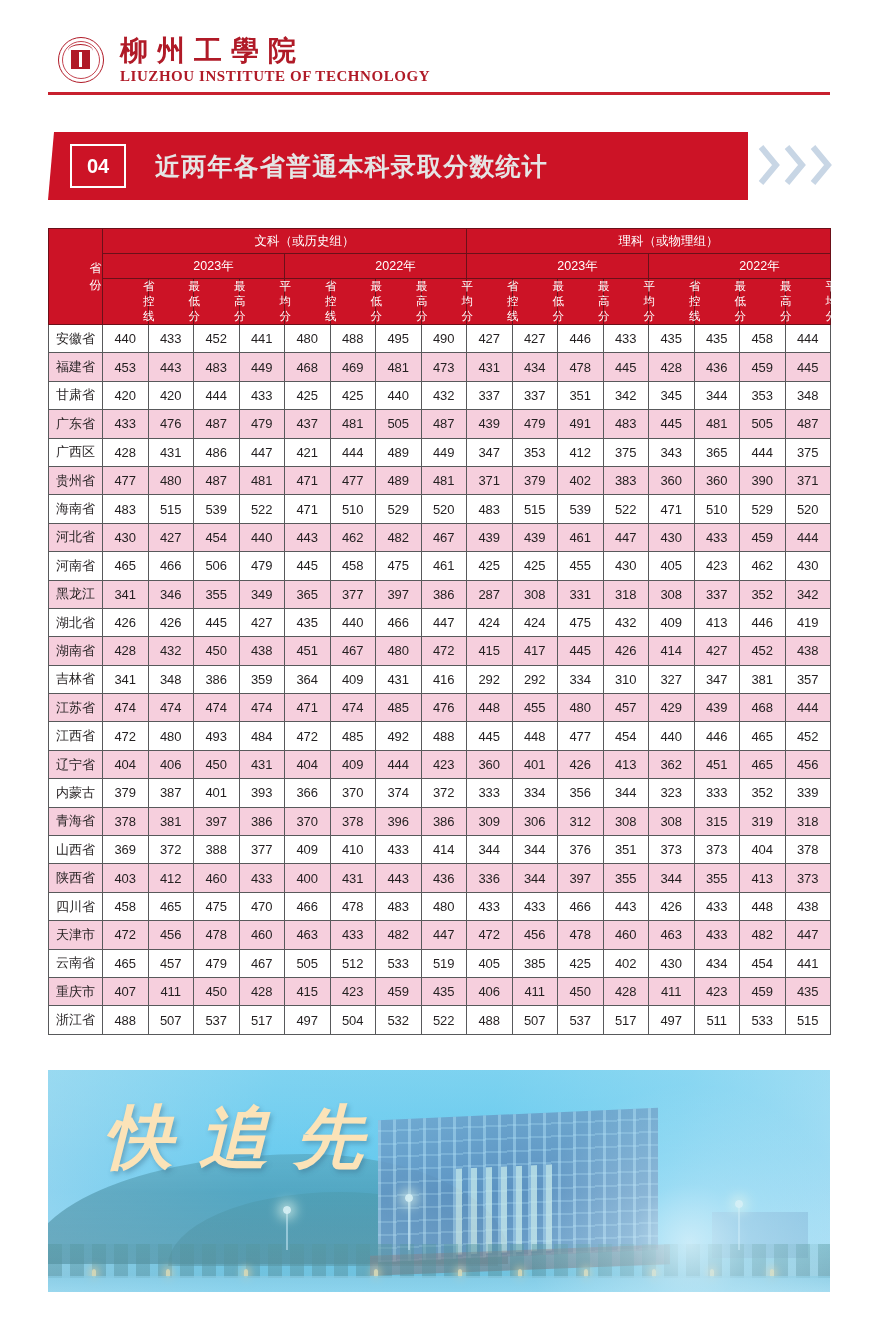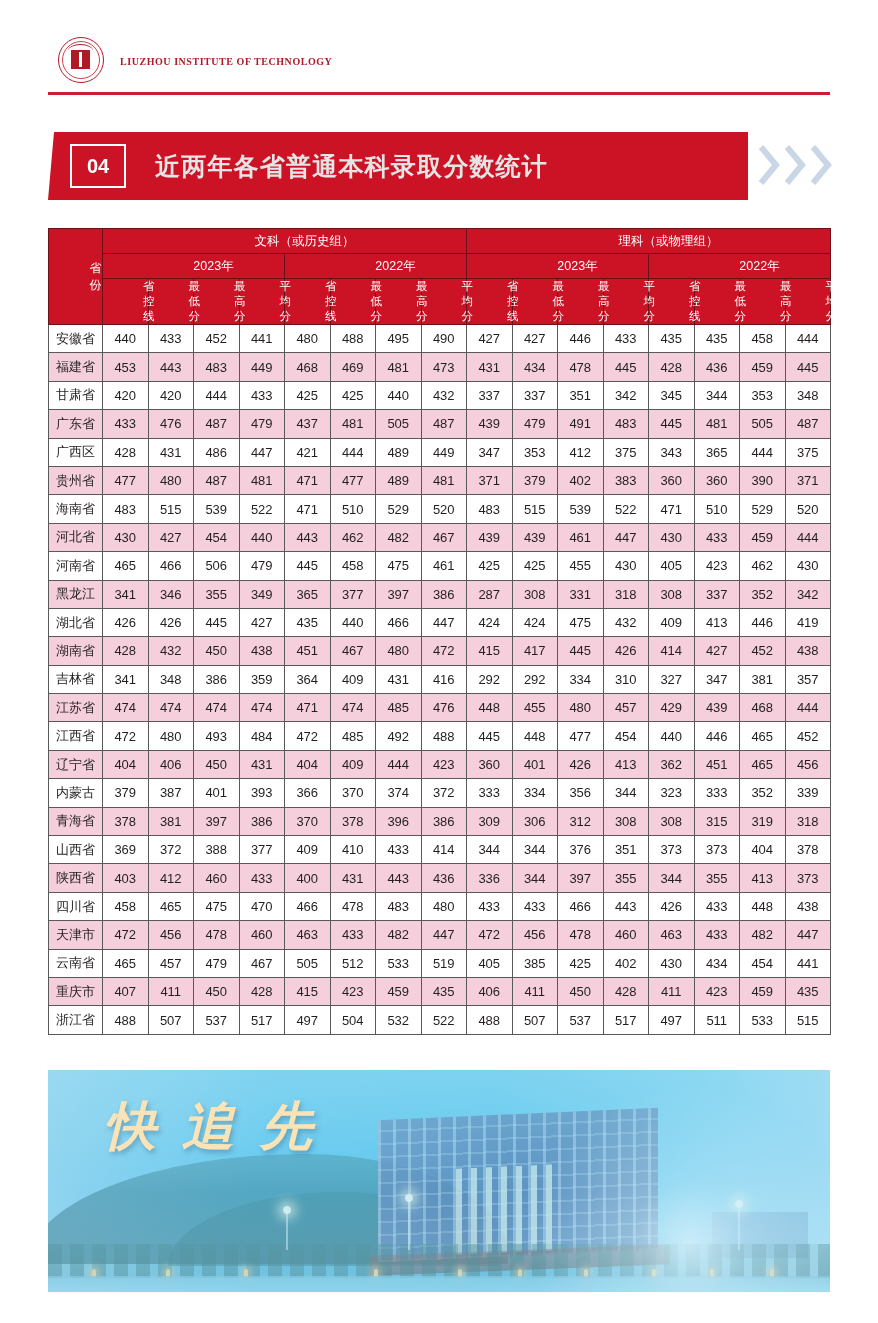--- a/index.html
+++ b/index.html
@@ -38,21 +38,21 @@
     border-top: 1.4px solid #b01a27; border-radius: 50% 50% 0 0 / 100% 100% 0 0;
   }
   .wordmark { margin-left: 16px; }
   .wordmark-cn {
     font-family: "DejaVu Serif", "Liberation Serif", serif;
     font-size: 28px; font-weight: 700; color: #b01a27;
     letter-spacing: 9px; line-height: 1.12;
   }
   .wordmark-en {
     font-family: "Liberation Serif", "DejaVu Serif", serif;
-    font-size: 10px; font-weight: 700; color: #b01a27;
+    font-size: 15px; font-weight: 700; color: #b01a27;
     letter-spacing: 0.55px; margin-top: 2px;
   }
   .rule {
     position: absolute; left: 48px; top: 92px; width: 782px; height: 3px;
     background: #c8202e;
   }
 
   
   .banner {
     position: absolute; left: 48px; top: 132px; width: 700px; height: 68px;
@@ -183,39 +183,40 @@
   .haze {
     position: absolute; inset: 0;
     background: linear-gradient(180deg, rgba(140,215,240,0.55) 0%, rgba(120,205,238,0.30) 55%, rgba(160,220,242,0.45) 100%);
   }
   .calli {
     position: absolute; left: 0; top: 0; width: 100%; height: 100%;
   }
   .calli-line {
     position: absolute; color: #fbe3b8;
     font-family: Liberation Mono, monospace;
-    font-weight: 700; font-size: 52px; letter-spacing: 26px;
+    font-weight: 700; font-size: 69px; letter-spacing: 26px;
     text-shadow: 2px 3px 5px rgba(60,110,140,0.45);
     font-style: italic;
   }
   .calli-1 { left: 56px; top: 22px; }
   .calli-2 { left: 136px; top: 96px; }
 </style>
 </head>
 <body>
 
 <div class="page">
 
   <div class="masthead">
     <div class="logo-wrap">
       <div class="seal">
         <div class="seal-arc"></div>
         <div class="seal-inner"></div>
       </div>
       <div class="wordmark">
+        <div class="wordmark-cn">柳州工學院</div>
         <div class="wordmark-en">LIUZHOU INSTITUTE OF TECHNOLOGY</div>
       </div>
     </div>
   </div>
   <div class="rule"></div>
 
   <div class="banner">
     <div class="banner-num">04</div>
     <div class="banner-title">近两年各省普通本科录取分数统计</div>
   </div>

